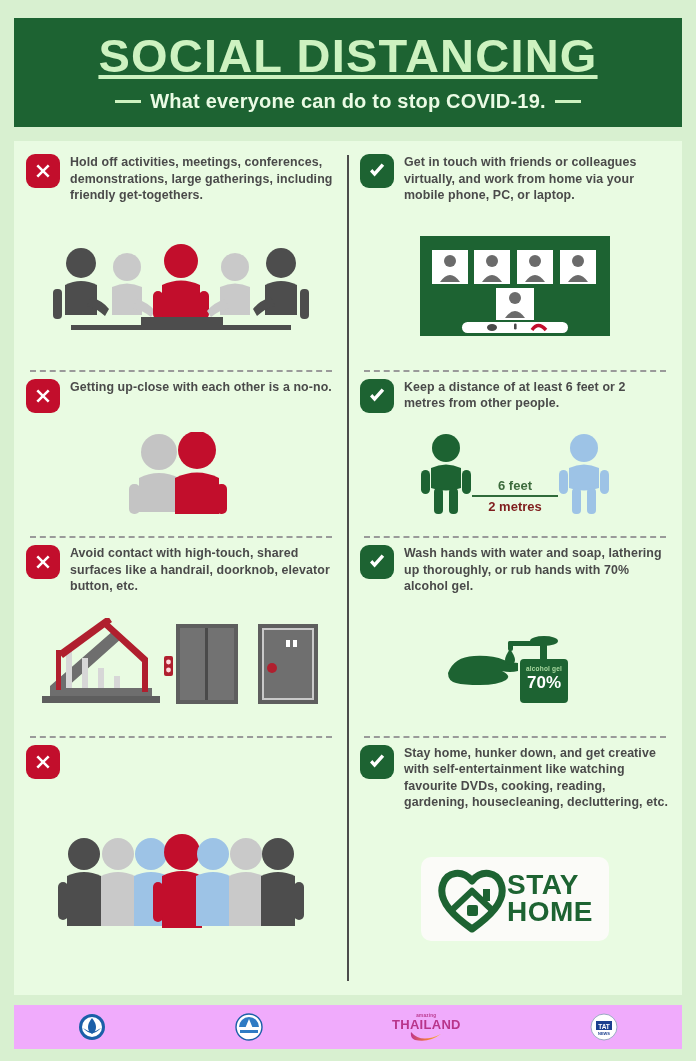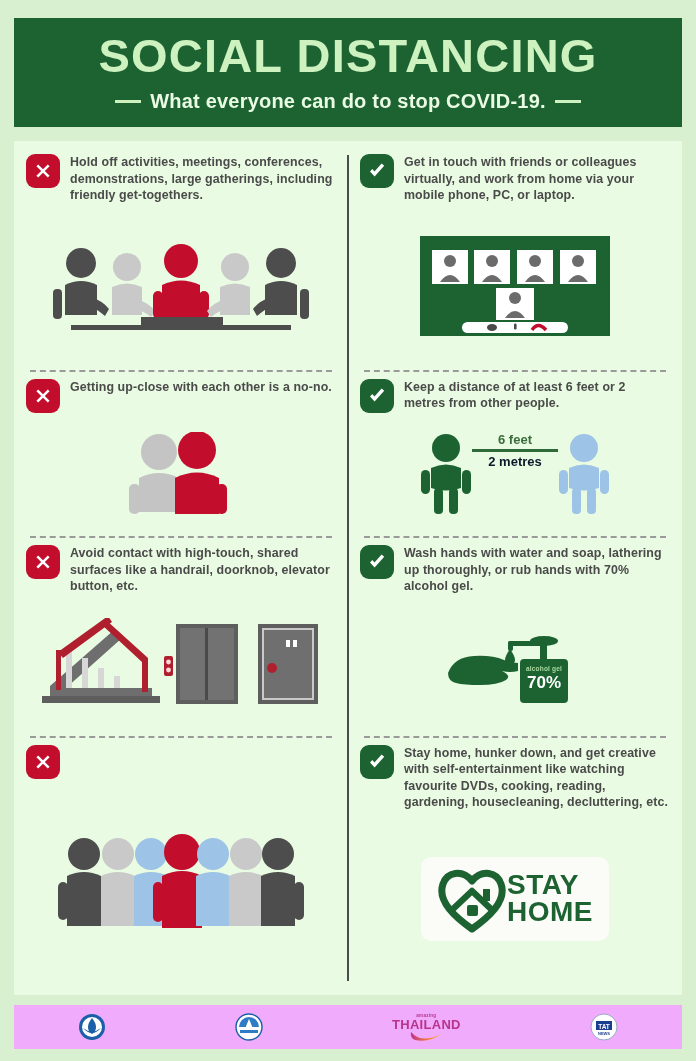--- a/index.html
+++ b/index.html
@@ -25,20 +25,21 @@
     text-align: center;
     flex: 0 0 auto;
   }
   .header-title {
     color: #cdf2c0;
     font-size: 47px;
     font-weight: bold;
     letter-spacing: 1.2px;
     line-height: 1.0;
     white-space: nowrap;
+    text-decoration: underline;
   }
   .header-sub-wrap {
     display: flex; align-items: center; justify-content: center;
     gap: 9px; margin-top: 11px;
   }
   .rule { width: 26px; height: 3px; background: #cdf2c0; }
   .header-sub {
     color: #eafbe4;
     font-size: 20px;
     font-weight: bold;
@@ -352,35 +353,35 @@
       <div class="tip" style="flex:1 1 20%">
         <div class="tip-head">
           <div class="badge yes">
             <svg width="20" height="20" viewBox="0 0 20 20">
               <path d="M3 10.4 L7.6 15.4 L17.2 4.8 L14.6 2.6 L7.5 10.6 L5.3 8.1 Z" fill="#ffffff"></path>
             </svg>
           </div>
           <div class="tip-text">Keep a distance of at least 6 feet or 2 metres from other people.</div>
         </div>
         <div class="art">
-          <div style="display:flex;align-items:flex-start;">
+          <div style="display:flex;align-items:flex-end;">
             <svg width="52" height="82" viewBox="0 0 52 82">
               <g class="c-green">
                 <circle cx="26" cy="16" r="14"></circle>
                 <path d="M11 36 q15 -7 30 0 l0 20 q-15 5 -30 0 Z"></path>
                 <rect x="1" y="38" width="9" height="24" rx="4.5"></rect>
                 <rect x="42" y="38" width="9" height="24" rx="4.5"></rect>
                 <rect x="14" y="56" width="9" height="26" rx="4"></rect>
                 <rect x="29" y="56" width="9" height="26" rx="4"></rect>
               </g>
             </svg>
             <div style="display:flex;flex-direction:column;align-items:center;">
               <div style="color:#3c6b3c;font-size:13px;font-weight:bold;margin-bottom:2px;">6 feet</div>
               <div style="width:86px;height:2.5px;background:#2f6b3a;"></div>
-              <div style="color:#0f172a;font-size:13px;font-weight:bold;margin-top:2px;">2 metres</div>
+              <div style="color:#7f1d1d;font-size:13px;font-weight:bold;margin-top:2px;">2 metres</div>
             </div>
             <svg width="52" height="82" viewBox="0 0 52 82">
               <g class="c-blue">
                 <circle cx="26" cy="16" r="14"></circle>
                 <path d="M11 36 q15 -7 30 0 l0 20 q-15 5 -30 0 Z"></path>
                 <rect x="1" y="38" width="9" height="24" rx="4.5"></rect>
                 <rect x="42" y="38" width="9" height="24" rx="4.5"></rect>
                 <rect x="14" y="56" width="9" height="26" rx="4"></rect>
                 <rect x="29" y="56" width="9" height="26" rx="4"></rect>
               </g>

